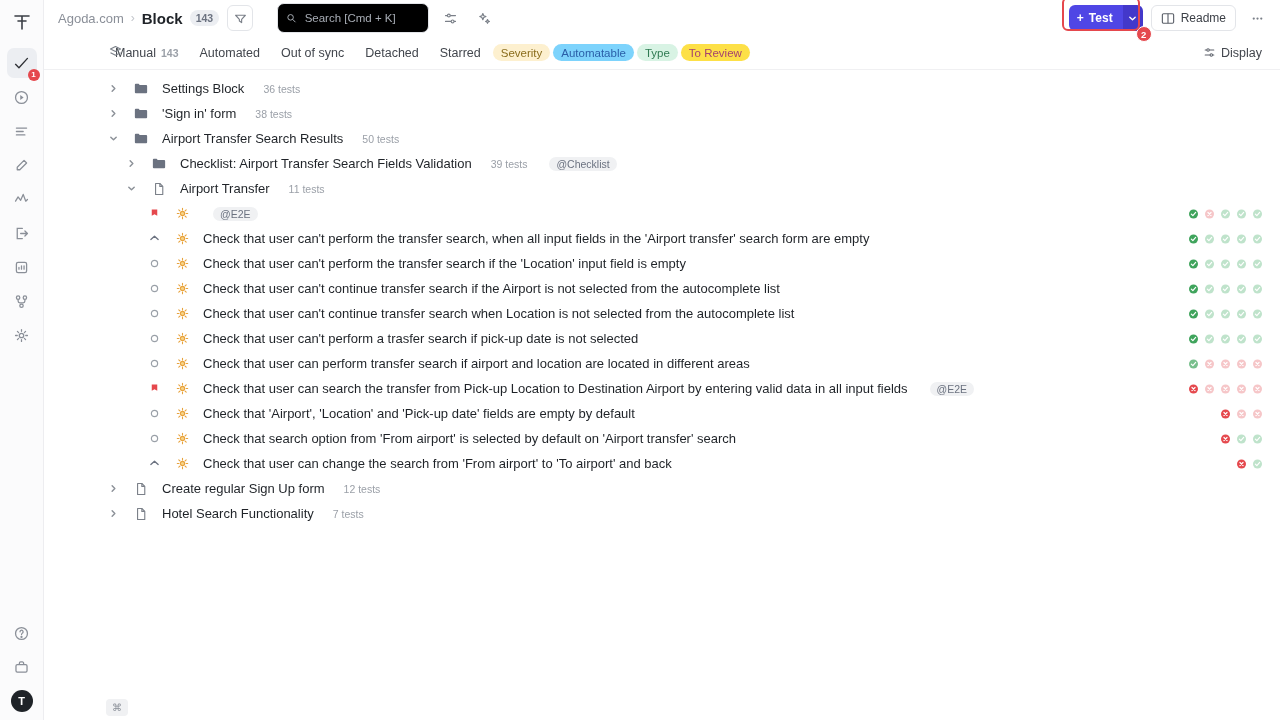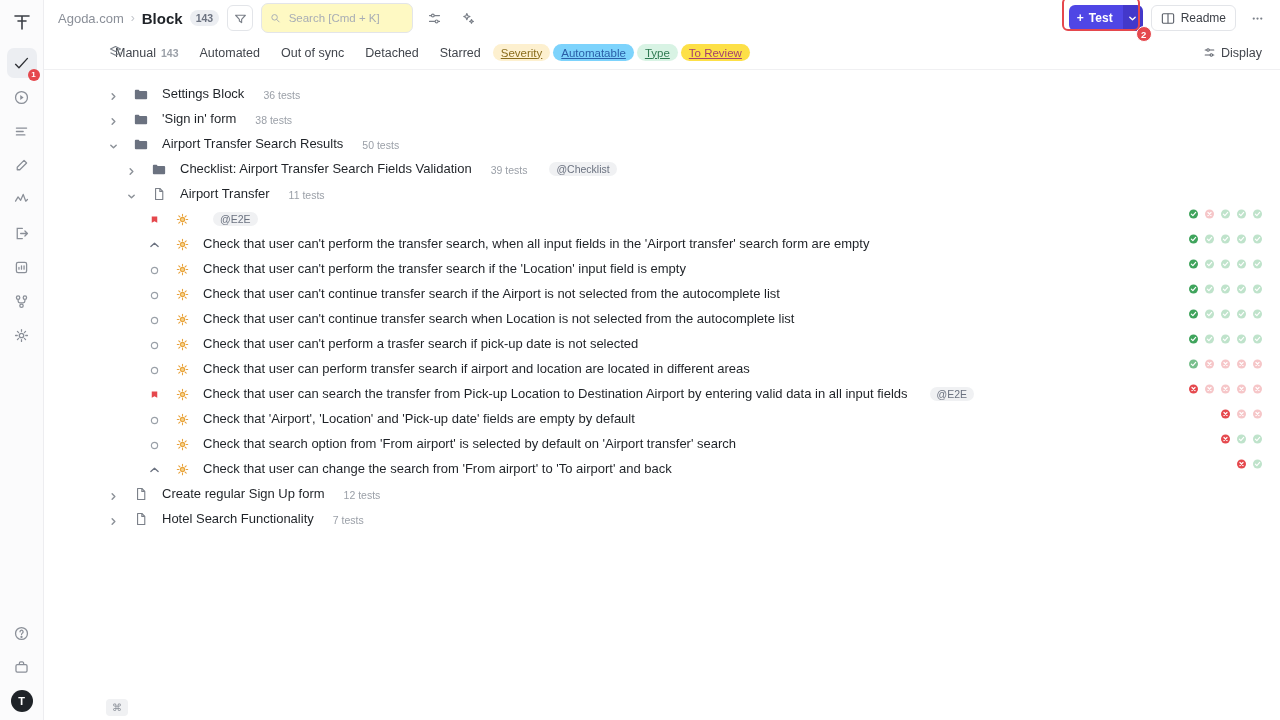--- a/index.html
+++ b/index.html
@@ -61,21 +61,21 @@
     border-radius:9px; padding:1px 6px; line-height:14px;
   }
   .icon-btn {
     width:26px; height:26px; border-radius:6px; display:flex;
     align-items:center; justify-content:center; color:#7b8089;
   }
   .icon-btn.bordered { border:1px solid #e3e5e9; }
   .search {
     width:152px; height:26px; border:1px solid #e3e5e9; border-radius:7px;
     display:flex; align-items:center; gap:6px; padding:14px 8px;
-    color:#a2a7af; background:#fef9c3;
+    color:#a2a7af; background:#000000;margin-left:16px;
   }
   .search input {
     border:0; outline:0; font-size:11.5px; color:#6b7280;
     font-family:"Liberation Sans", sans-serif; width:100%; background:transparent;
   }
   .search input::placeholder { color:#a8adb5; }
   .topbar-right { margin-left:auto; display:flex; align-items:center; gap:8px; }
 
   .test-btn-wrap { position:relative; }
   .test-btn-highlight {
@@ -111,36 +111,36 @@
     padding:0 10px 0 62px; border-bottom:1px solid #f0f0f2;
     position:relative;
   }
   .fb-icon { position:absolute; left:64px; color:#7b8089; }
   .tab {
     display:flex; align-items:center; gap:5px; padding:3px 9px;
     border-radius:6px; font-size:12.5px; color:#42464d;
   }
   .tab .num { font-size:10.5px; color:#9ba0a8; font-weight:600; }
   .chip {
-    font-size:11.5px; padding:2.5px 8px; border-radius:11px; font-weight:500;text-decoration:underline;
+    font-size:11.5px; padding:2.5px 8px; border-radius:11px; font-weight:500;
   }
   .chip.severity { background:#fdf0cf; color:#8a6d1d; }
   .chip.automatable { background:#7dd3fc; color:#2a5fa8; }
   .chip.type { background:#d8f3e4; color:#2f7a52; }
   .chip.toreview { background:#fde047; color:#a5436f; }
   .filterbar-right { margin-left:auto; }
   .display-btn {
     display:flex; align-items:center; gap:5px; font-size:12.5px;
     color:#42464d; padding:3px 8px; border-radius:6px;
   }
 
   
   .tree { flex:1; overflow:hidden; padding-top:6px; }
   .row {
-    display:flex; align-items:flex-end; height:25px; padding-left:62px;
+    display:flex; align-items:center; height:25px; padding-left:62px;
     position:relative; white-space:nowrap;gap:12px;
   }
   .row .caret {
     width:14px; color:#8c9198; font-size:9px; display:flex;
     align-items:center; justify-content:center; flex:0 0 14px;
   }
   .row .ico { width:18px; display:flex; align-items:center; justify-content:center; flex:0 0 18px; }
   .row .label { font-size:13px; color:#1f2328; }
   .row .meta { font-size:10.5px; color:#9ba0a8; margin-left:7px; font-weight:500; }
   .row.indent1 { padding-left:80px; }

